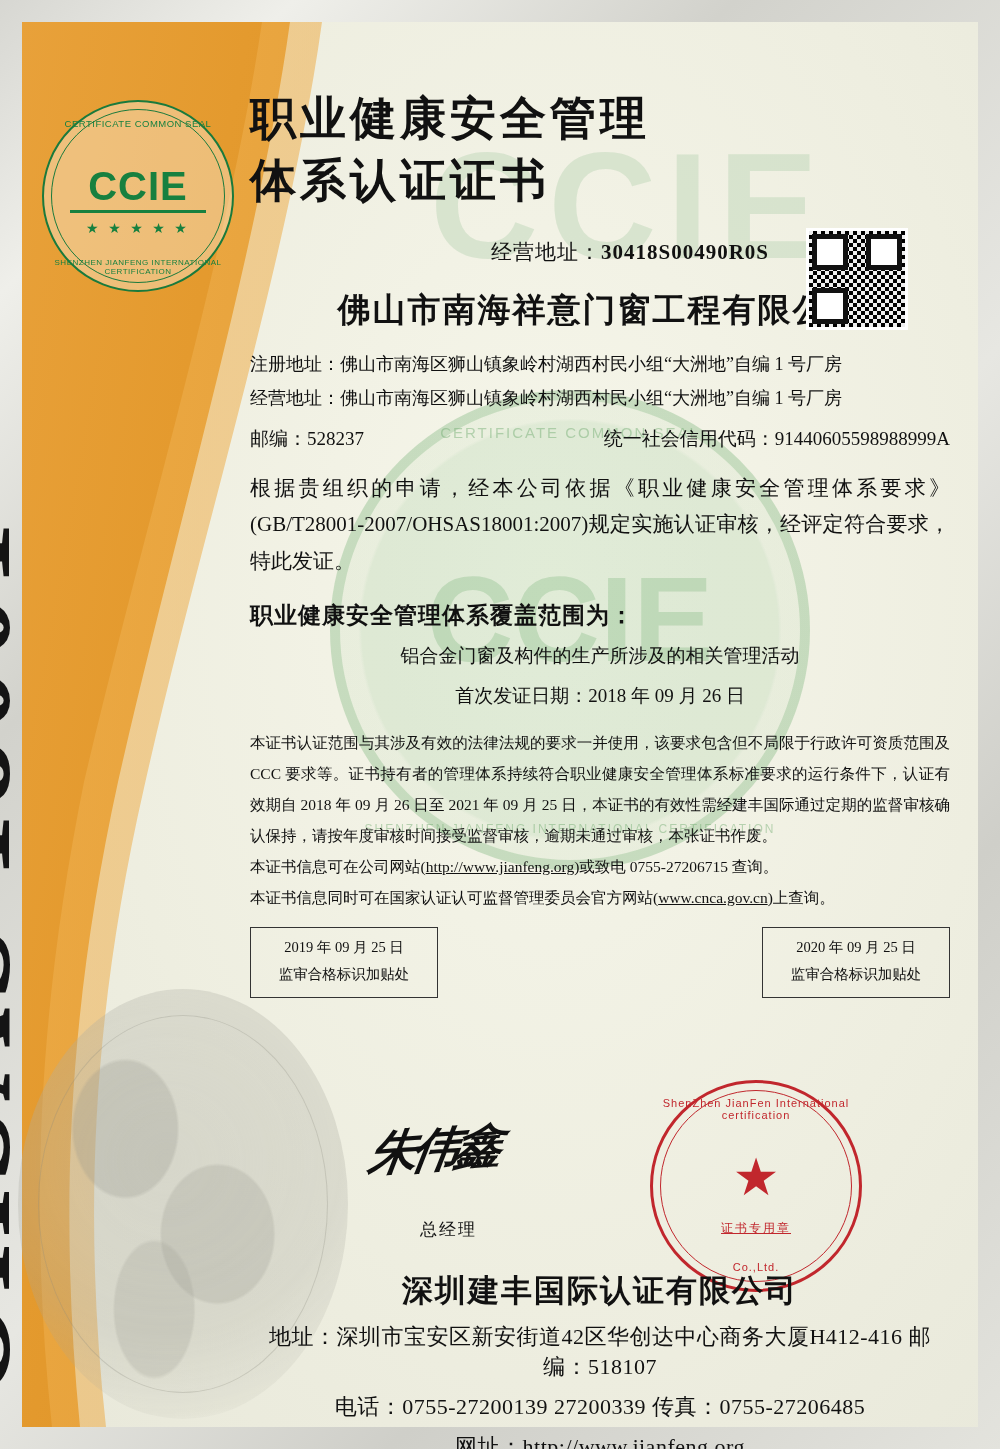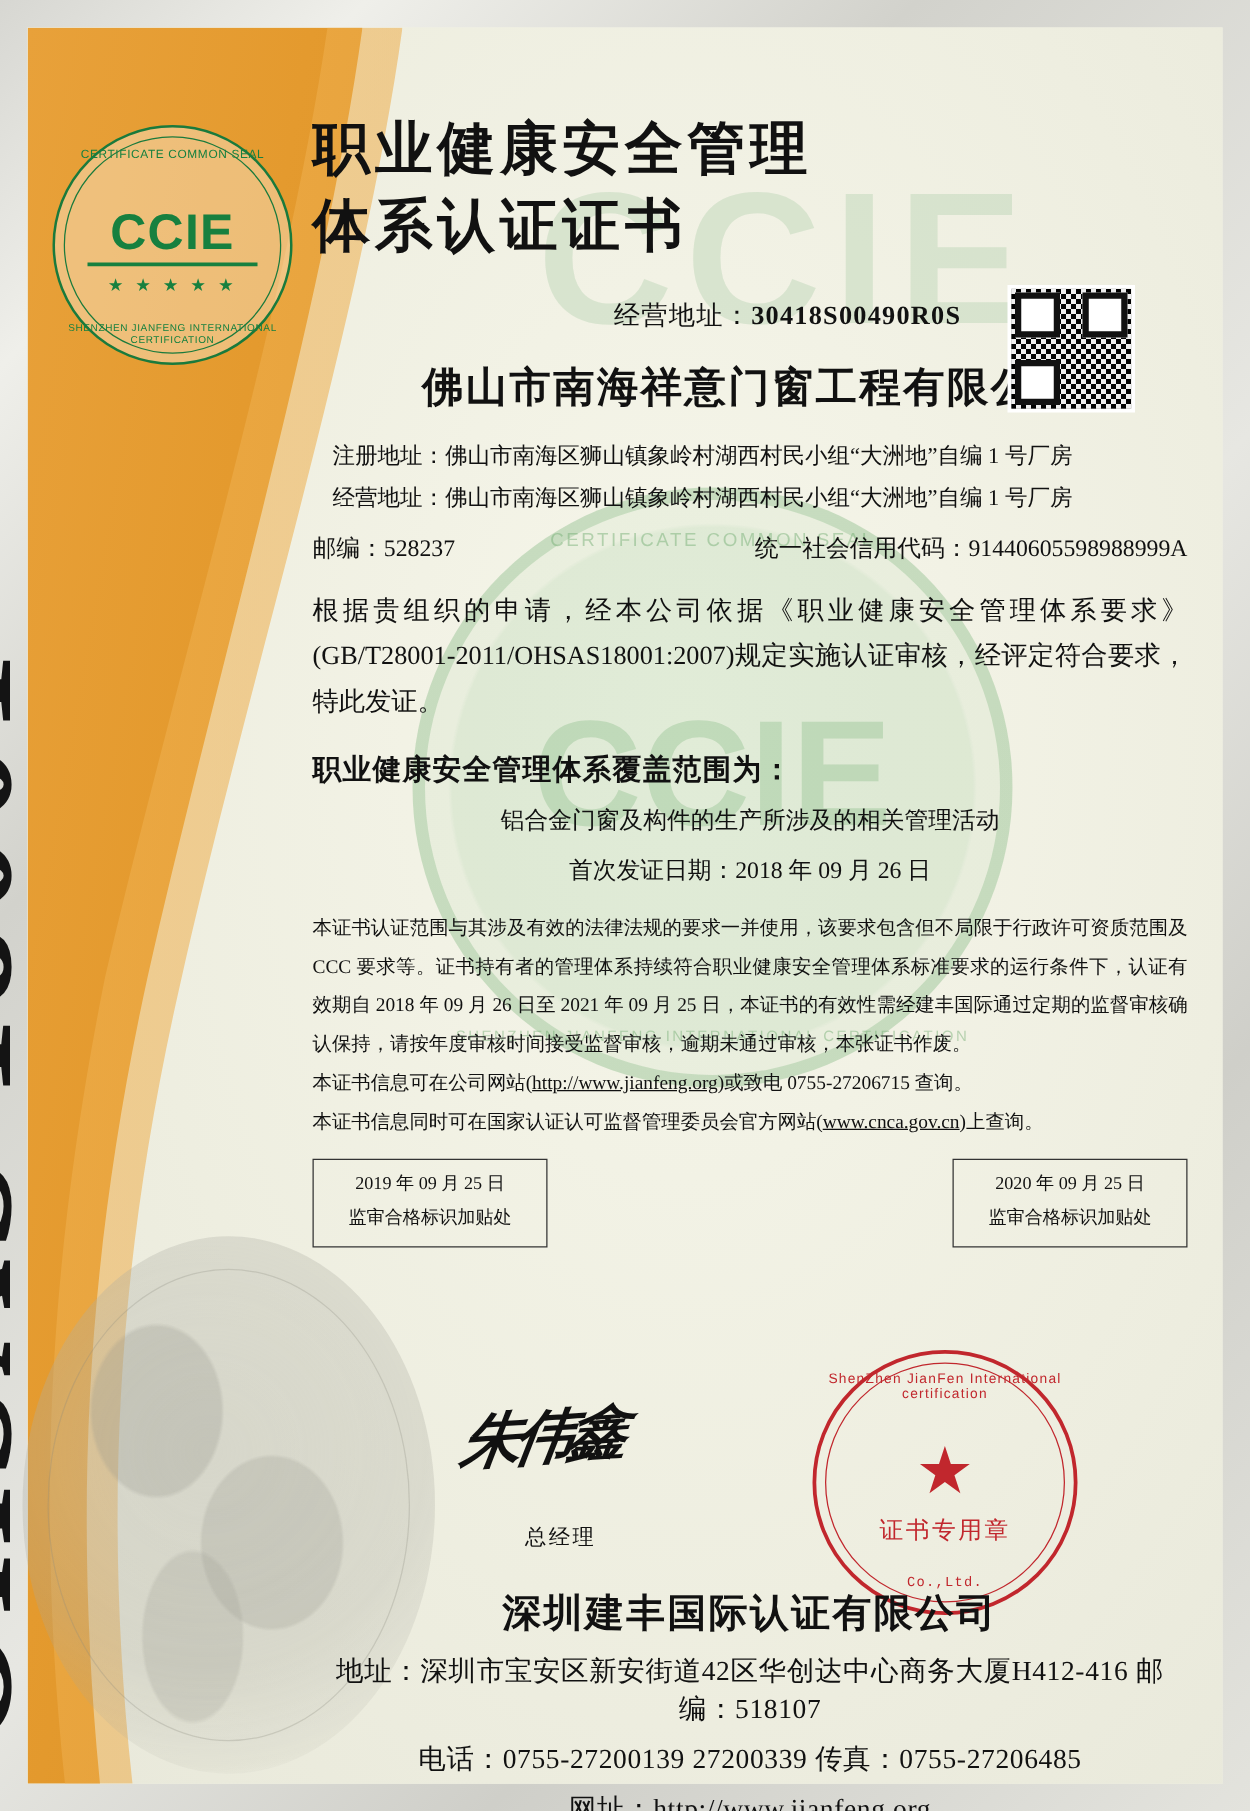--- a/index.html
+++ b/index.html
@@ -135,21 +135,21 @@
   .cert-no{
     margin-top:26px;text-align:center;font-size:21px;color:#111;letter-spacing:1px;
     padding-left:60px;
   }
   .company{
     margin-top:22px;text-align:center;font-size:33px;font-weight:bold;color:#111;letter-spacing:2px;
   }
   .addr-row{
     margin-top:14px;font-size:18px;color:#111;line-height:1.9;
   }
-  .addr-row .lbl{display:inline-block;margin-left:16px;}
+  .addr-row .lbl{display:inline-block;}
   .info-row{
     margin-top:10px;font-size:19px;color:#111;display:flex;gap:40px;
   }
   .info-row .right{margin-left:auto;}
   .para{
     margin-top:18px;font-size:21px;color:#111;line-height:1.75;text-align:justify;
   }
   .scope-title{
     margin-top:20px;font-size:23px;font-weight:bold;color:#111;letter-spacing:1px;
   }
@@ -185,28 +185,28 @@
   .red-stamp{
     position:absolute;left:400px;top:-20px;width:206px;height:206px;border-radius:50%;
     border:3px solid #c1272d;color:#c1272d;
   }
   .red-stamp .inner{position:absolute;inset:7px;border-radius:50%;border:1px solid #c1272d;}
   .red-stamp .star{
     position:absolute;left:50%;top:46%;transform:translate(-50%,-50%);
     font-size:52px;color:#c1272d;line-height:1;
   }
   .red-stamp .cn{
-    position:absolute;left:0;right:0;bottom:52px;text-align:center;font-size:19px;letter-spacing:2px;
+    position:absolute;left:0;right:0;bottom:52px;text-align:center;font-size:12px;letter-spacing:2px;text-decoration:underline;
   }
   .red-stamp .en-top,.red-stamp .en-bot{
     position:absolute;left:0;right:0;text-align:center;font-size:11px;letter-spacing:1px;
     font-family:"Liberation Sans", sans-serif;
   }
   .red-stamp .en-top{top:14px;}
-  .red-stamp .en-bot{bottom:16px;font-family:Liberation Mono, monospace;}
+  .red-stamp .en-bot{bottom:16px;}
   
   .footer{
     position:absolute;left:250px;top:1270px;width:700px;text-align:center;color:#111;
   }
   .issuer{font-size:31px;font-weight:bold;letter-spacing:2px;}
   .f-line{font-size:22px;margin-top:10px;letter-spacing:.5px;}
   .f-line.mono{font-family:"Liberation Serif", serif;}
 </style>
 </head>
 <body>
@@ -268,21 +268,21 @@
 
     <div class="info-row">
       <div>
         <span>邮编：</span><span>528237</span>
       </div>
       <div class="right">
         <span>统一社会信用代码：</span><span>91440605598988999A</span>
       </div>
     </div>
 
-    <div class="para">根据贵组织的申请，经本公司依据《职业健康安全管理体系要求》(GB/T28001-2011/OHSAS18001:2007)规定实施认证审核，经评定符合要求，特此发证。</div>
+    <div class="para">根据贵组织的申请，经本公司依据《职业健康安全管理体系要求》(GB/T28001-2007/OHSAS18001:2007)规定实施认证审核，经评定符合要求，特此发证。</div>
 
     <div class="scope-title">职业健康安全管理体系覆盖范围为：</div>
     <div class="scope-body">铝合金门窗及构件的生产所涉及的相关管理活动</div>
 
     <div class="issue-date">
       <span>首次发证日期：</span><span>2018 年 09 月 26 日</span>
     </div>
 
     <div class="fine">
       <div>本证书认证范围与其涉及有效的法律法规的要求一并使用，该要求包含但不局限于行政许可资质范围及 CCC 要求等。证书持有者的管理体系持续符合职业健康安全管理体系标准要求的运行条件下，认证有效期自 2018 年 09 月 26 日至 2021 年 09 月 25 日，本证书的有效性需经建丰国际通过定期的监督审核确认保持，请按年度审核时间接受监督审核，逾期未通过审核，本张证书作废。</div>

